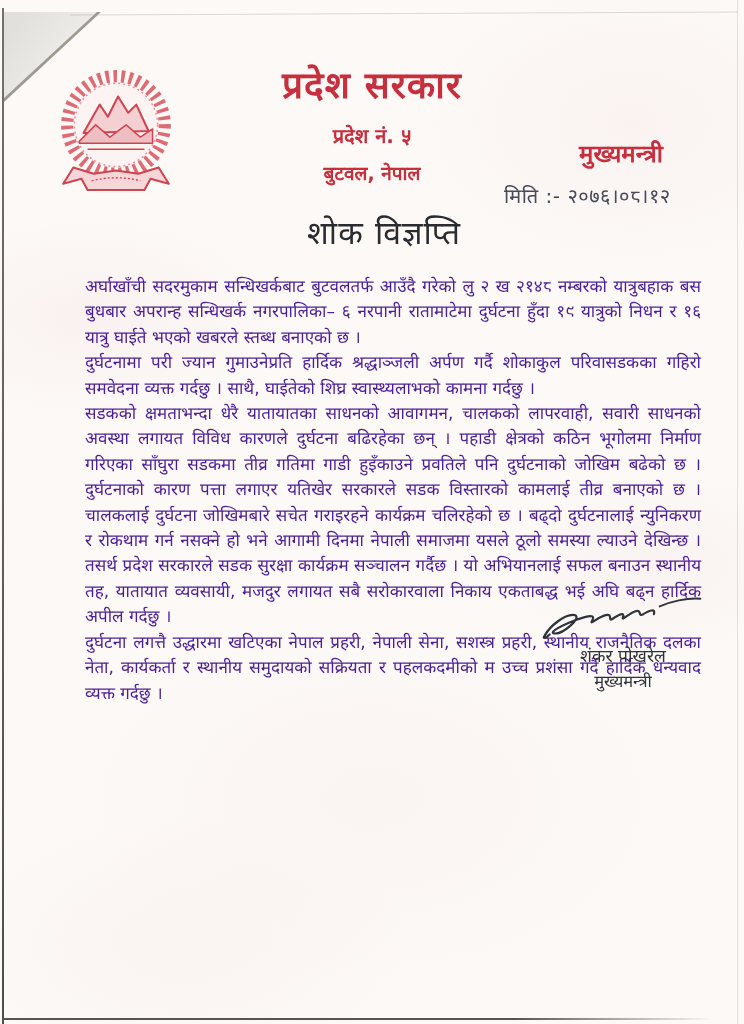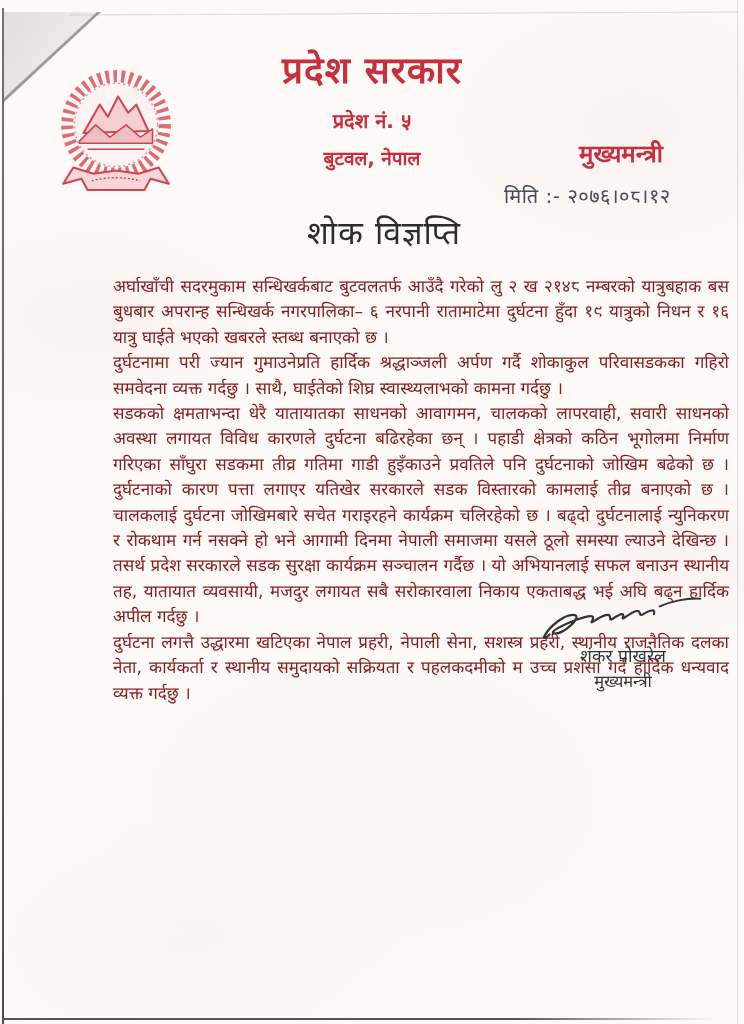--- a/index.html
+++ b/index.html
@@ -34,21 +34,21 @@
   .edge-top{position:absolute;top:13px;left:70px;right:6px;height:1px;
     background:rgba(160,158,152,.35);transform:rotate(-.25deg);}
   .fold-line{position:absolute;left:3px;top:12px;width:98px;height:91px;
     background:#9d9a93;clip-path:polygon(0 0,100% 0,0 100%);}
   .fold-face{position:absolute;left:3px;top:12px;width:94px;height:87px;
     background:linear-gradient(125deg,#e2e0dc 15%,#f4f2ef 85%);
     clip-path:polygon(0 0,100% 0,0 100%);}
   
   .emblem{position:absolute;left:55px;top:66px;width:122px;height:130px;}
   .head-center{
-    position:absolute;left:160px;right:160px;top:48px;
+    position:absolute;left:160px;right:160px;top:63px;
     text-align:center;color:#c62f3e;
   }
   .gov-name{font-size:37px;font-weight:bold;line-height:46px;letter-spacing:1px;}
   .province{font-size:20px;font-weight:bold;line-height:34px;margin-top:10px;}
   .city{font-size:19px;font-weight:bold;line-height:34px;margin-top:3px;}
   .officer{
     position:absolute;right:38px;top:136px;width:170px;text-align:center;
     color:#c62f3e;font-size:24px;font-weight:bold;
   }
   .date-line{
@@ -56,23 +56,22 @@
     color:#474b58;font-size:20px;letter-spacing:.5px;
   }
   .doc-title{
     position:absolute;left:0;right:0;top:210px;text-align:center;
     transform:translateX(12px);
     color:#2a2c30;font-size:32px;font-weight:500;letter-spacing:1px;
   }
   
   .letter-body{
     position:absolute;left:85px;top:274px;width:616px;
-    color:#7f1d1d;font-size:17px;line-height:25.4px;
+    color:#4c1d95;font-size:17px;line-height:25.4px;
     text-align:justify;
-    margin-left:28px;
   }
   .letter-body p{margin:0;}
   
   .sig-block{position:absolute;right:26px;top:590px;width:190px;text-align:center;}
   .sig-scribble{display:block;margin:0 auto -2px auto;}
   .sig-name{font-size:17.5px;color:#2f3338;line-height:24px;}
   .sig-role{font-size:16.5px;color:#2f3338;line-height:24px;margin-top:2px;}
 </style>
 </head>
 <body>

